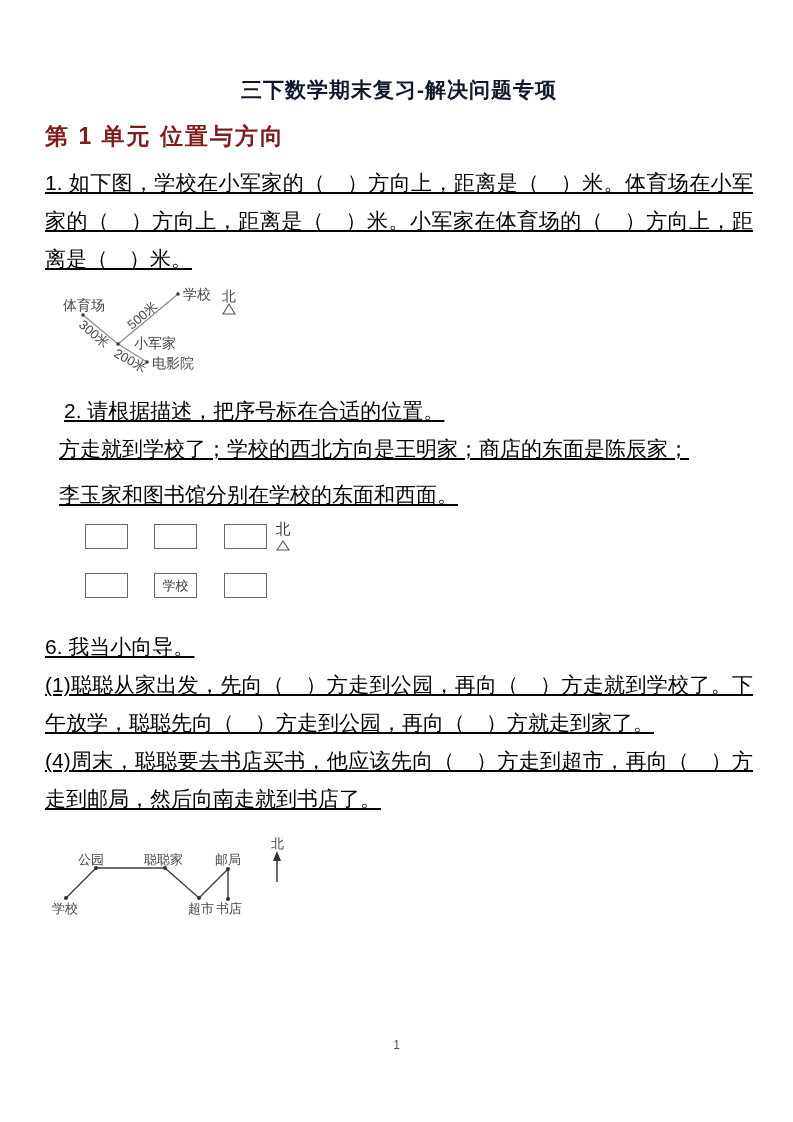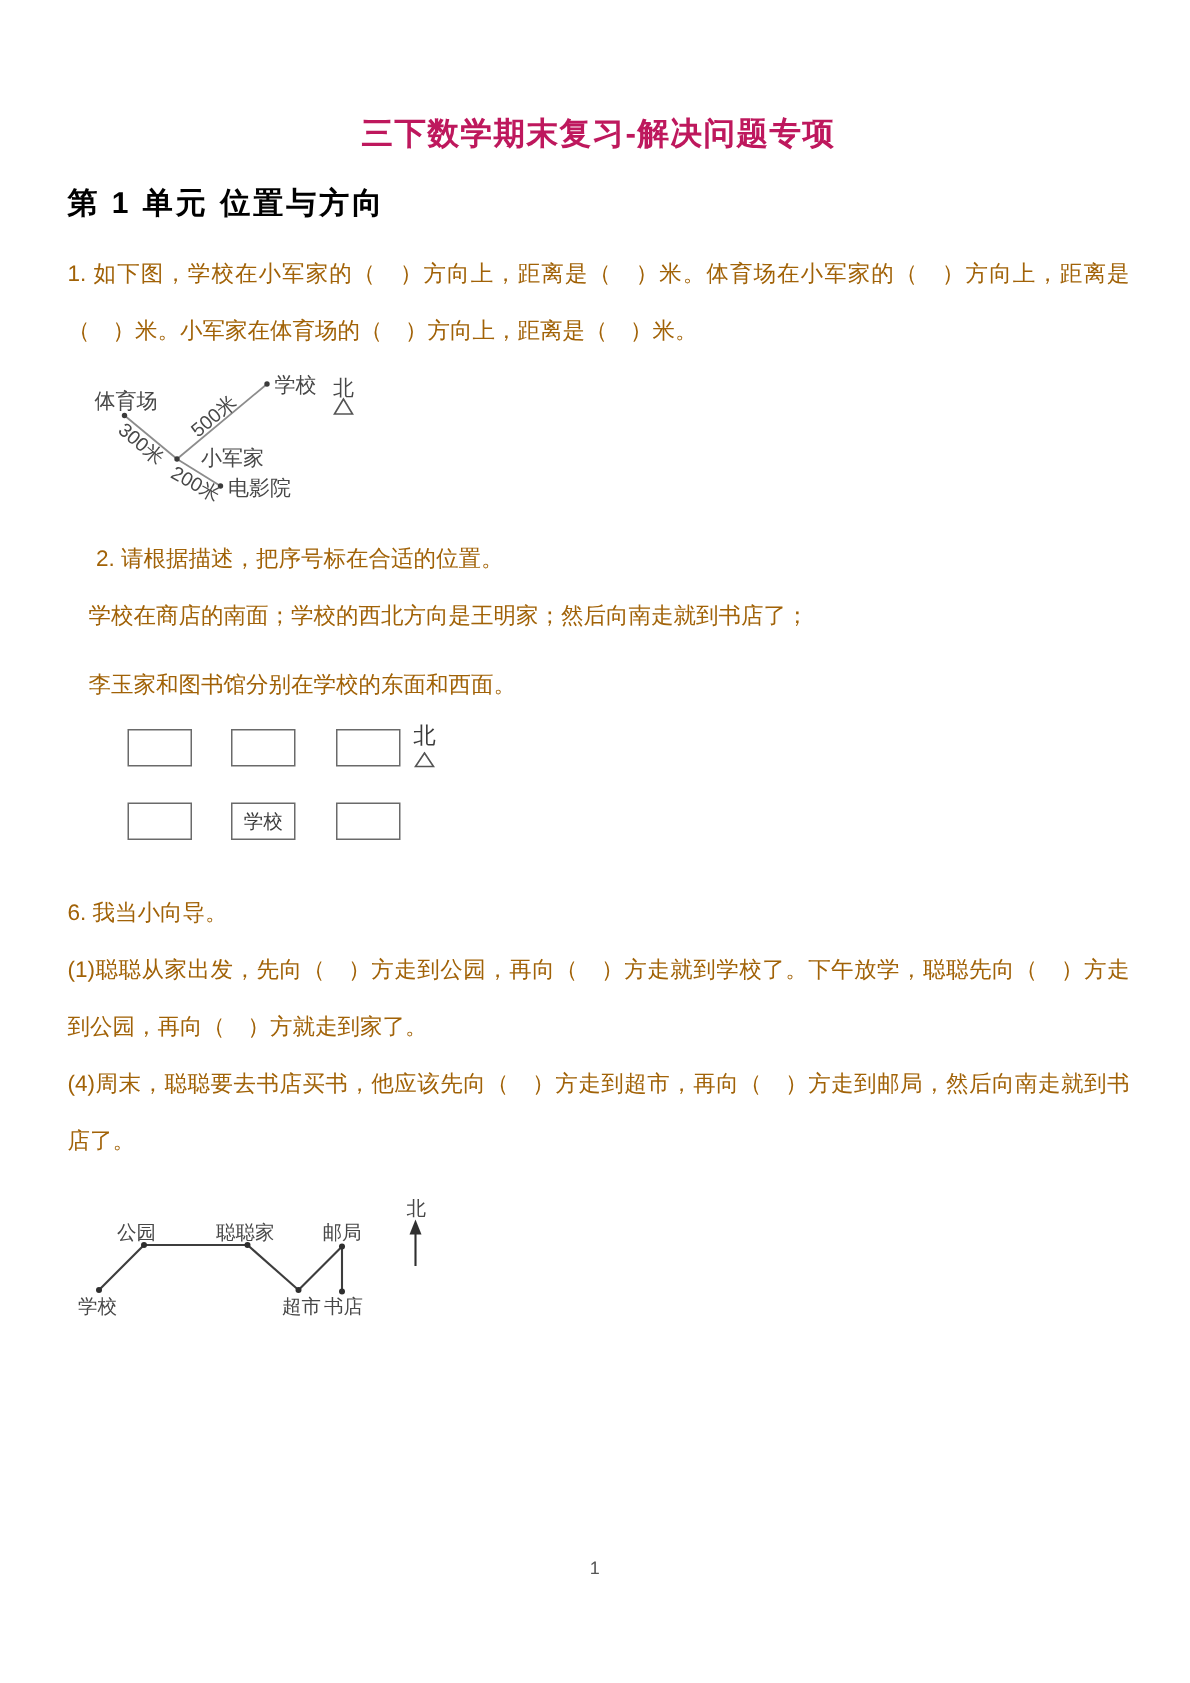--- a/index.html
+++ b/index.html
@@ -14,37 +14,38 @@
     font-family: "Liberation Sans", "DejaVu Sans", sans-serif;
     color: #3b3b3b;
     overflow: hidden;
   }
   .doc-title {
     margin: 0;
     text-align: center;
     font-size: 21px;
     line-height: 27px;
     font-weight: bold;
-    color: #be185d;
+    color: #0f172a;
     letter-spacing: 1px;
   }
   .section-heading {
     margin: 21px 0 0 0;
-    font-size: 20px;
+    font-size: 23px;
     line-height: 24px;
     font-weight: bold;
-    color: #000000;
+    color: #7f1d1d;
     letter-spacing: 2px;
   }
   p.body-line {
     margin: 0;
-    font-size: 15px;
+    font-size: 21px;
     line-height: 38px;
     text-align: justify;
-    color: #a16207;
+    color: #000000;
+    text-decoration: underline;
   }
   p.mt16 { margin-top: 16px; }
   p.mt8  { margin-top: 8px; }
   p.mt6  { margin-top: 6px; margin-left: 19px; }
   p.mt14 { margin-top: 14px; }
   p.mt26 { margin-top: 26px; }
   p.indent { margin-left: 14px; }
   .diagram1-wrap { margin: 4px 0 0 5px; height: 104px; }
   .diagram2-wrap { margin: 12px 0 0 0; height: 90px; }
   svg text { fill: #484848; font-family: "Liberation Sans", "DejaVu Sans", sans-serif; }
@@ -112,21 +113,21 @@
       <polygon points="179,22 173,32 185,32" fill="none" stroke="#555555" stroke-width="1.1"></polygon>
       <text x="84" y="66" font-size="14">小军家</text>
       <text x="102" y="86" font-size="14">电影院</text>
       <text font-size="13" transform="translate(28,44) rotate(40)">300米</text>
       <text font-size="13" transform="translate(82,48) rotate(-40)">500米</text>
       <text font-size="13" transform="translate(63,74) rotate(29)">200米</text>
     </svg>
   </div>
 
   <p class="body-line mt6">2. 请根据描述，把序号标在合适的位置。</p>
-  <p class="body-line indent">学校在商店的南面；学校的西北方向是王明家；然后向南走就到书店了；</p>
+  <p class="body-line indent">方走就到学校了；学校的西北方向是王明家；商店的东面是陈辰家；</p>
   <p class="body-line indent mt8">李玉家和图书馆分别在学校的东面和西面。</p>
 
   <div class="grid-diagram">
     <div class="answer-box" style="left:0;   top:0;"></div>
     <div class="answer-box" style="left:69px; top:0;"></div>
     <div class="answer-box" style="left:139px;top:0;"></div>
     <div class="north-marker">
       <span>北</span><br>
       <svg width="14" height="11" viewBox="0 0 14 11">
         <polygon points="7,1 1,10 13,10" fill="none" stroke="#555555" stroke-width="1.1"></polygon>

